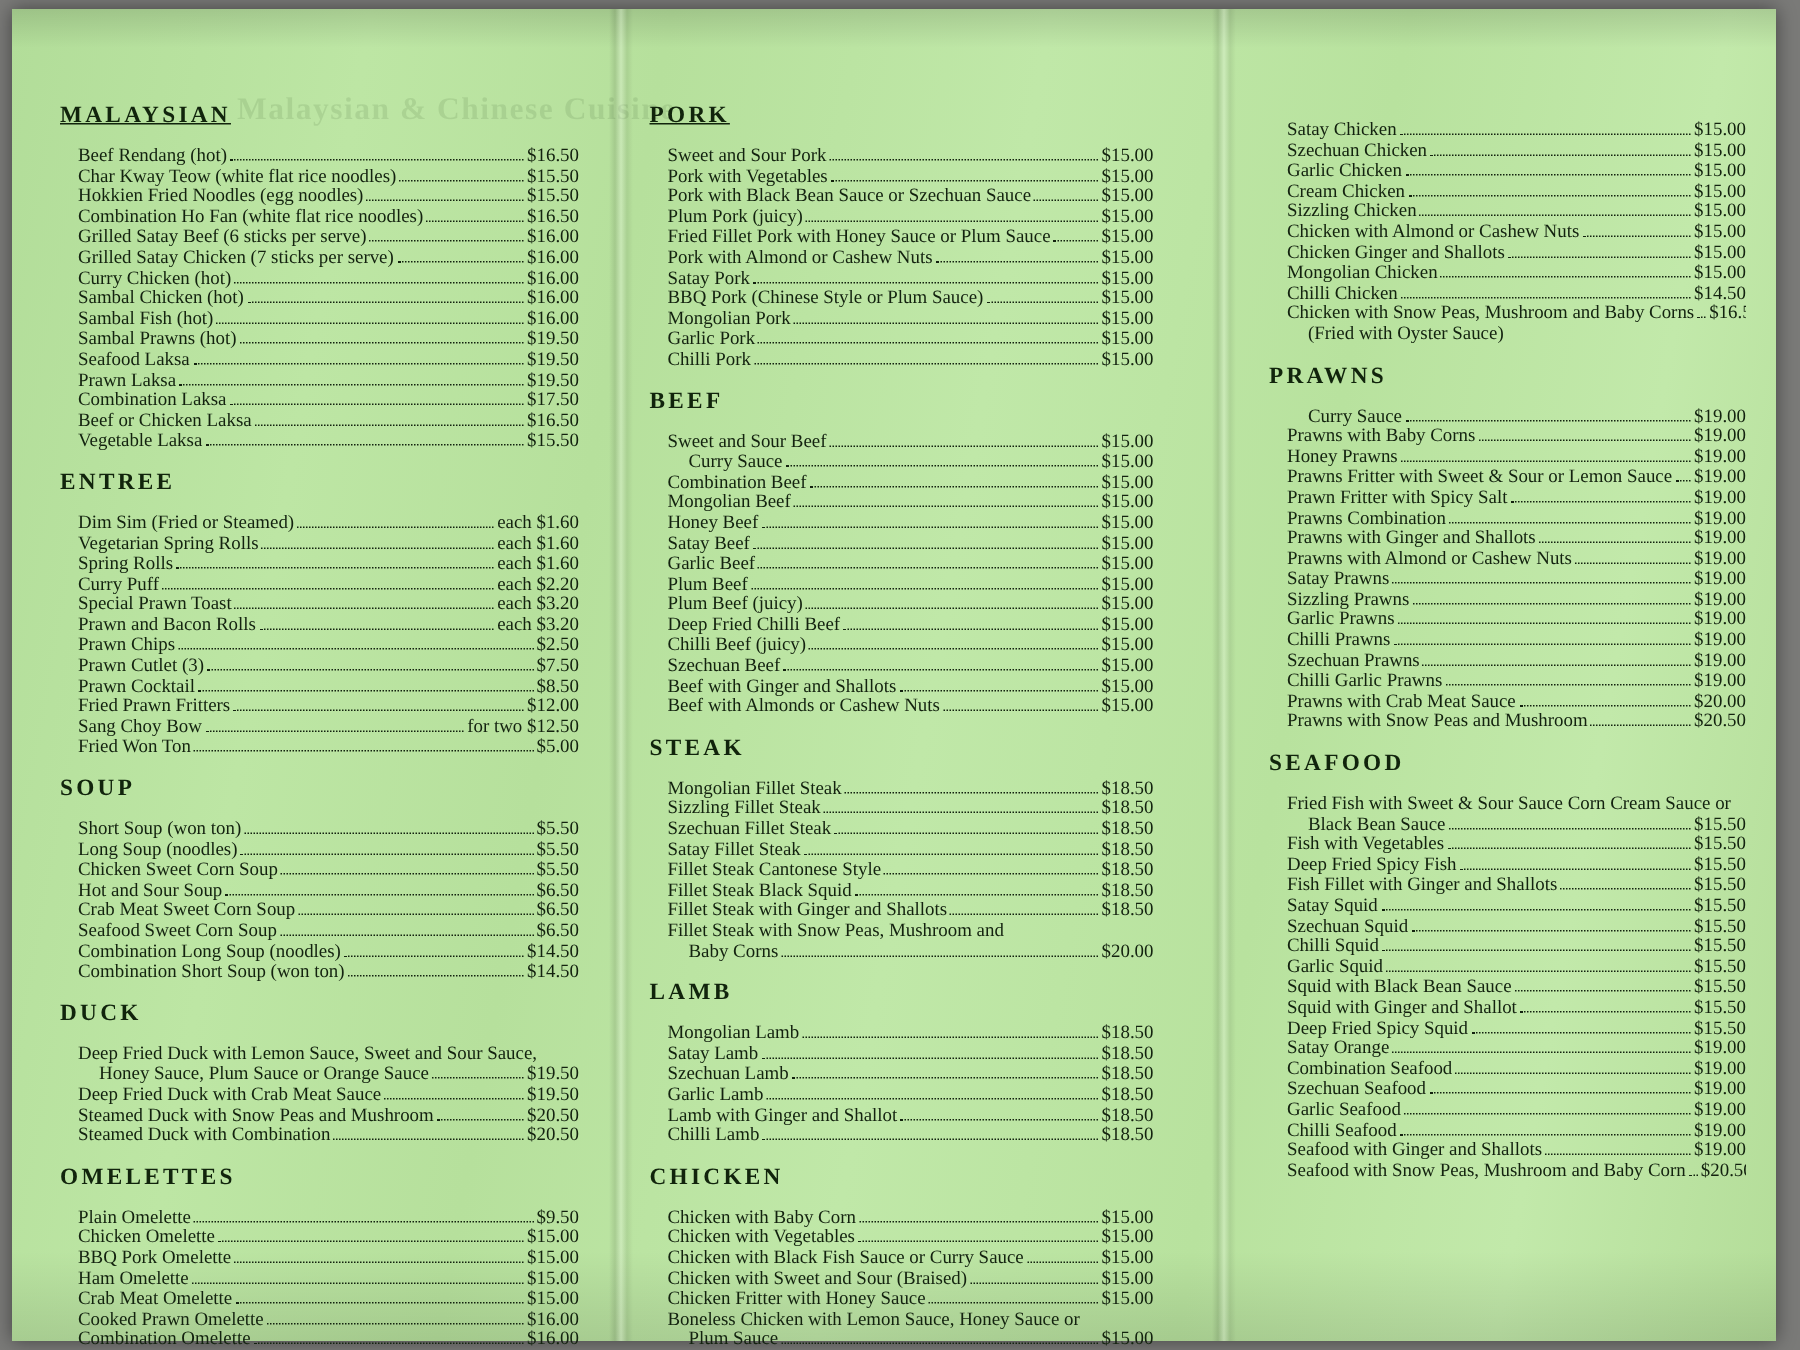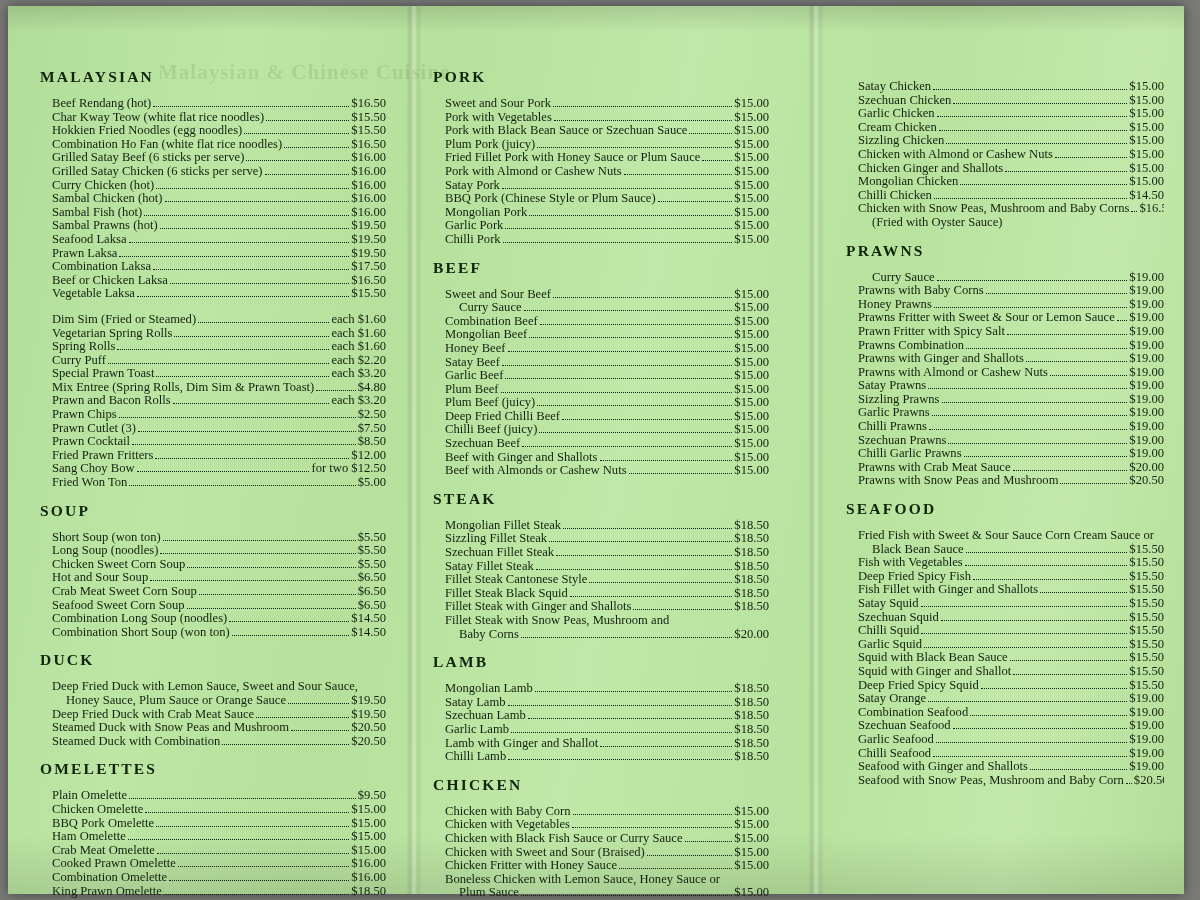--- a/index.html
+++ b/index.html
@@ -78,21 +78,21 @@
   .section { margin-bottom: 11px; }
   .section-title {
     font-family: "Liberation Serif", serif;
     font-weight: bold;
     font-size: 15.5px;
     letter-spacing: 2.2px;
     color: #11240c;
     margin: 0 0 2px 0;
     line-height: 17px;
   }
-  .section.nogap .section-title { margin-top: 0; }
+  .section.nogap .section-title { margin-top: 0; text-decoration: underline; }
 
   ul.items {
     list-style: none;
     margin: 12px;
     padding: 0;
   }
   li.item {
     display: block;
     font-size: 12.6px;
     line-height: 13.6px;
@@ -163,21 +163,21 @@
             </li>
             <li class="item">
               <div class="row">
                 <span class="nm">Grilled Satay Beef (6 sticks per serve)</span>
                 <span class="dots"></span>
                 <span class="pr">$16.00</span>
               </div>
             </li>
             <li class="item">
               <div class="row">
-                <span class="nm">Grilled Satay Chicken (6 sticks per serve)</span>
+                <span class="nm">Grilled Satay Chicken (7 sticks per serve)</span>
                 <span class="dots"></span>
                 <span class="pr">$16.00</span>
               </div>
             </li>
             <li class="item">
               <div class="row">
                 <span class="nm">Curry Chicken (hot)</span>
                 <span class="dots"></span>
                 <span class="pr">$16.00</span>
               </div>
@@ -234,20 +234,21 @@
             <li class="item">
               <div class="row">
                 <span class="nm">Vegetable Laksa</span>
                 <span class="dots"></span>
                 <span class="pr">$15.50</span>
               </div>
             </li>
           </ul>
         </div>
         <div class="section">
+          <div class="section-title">ENTREE</div>
           <ul class="items">
             <li class="item">
               <div class="row">
                 <span class="nm">Dim Sim (Fried or Steamed)</span>
                 <span class="dots"></span>
                 <span class="pr">each $1.60</span>
               </div>
             </li>
             <li class="item">
               <div class="row">
@@ -268,27 +269,20 @@
                 <span class="nm">Curry Puff</span>
                 <span class="dots"></span>
                 <span class="pr">each $2.20</span>
               </div>
             </li>
             <li class="item">
               <div class="row">
                 <span class="nm">Special Prawn Toast</span>
                 <span class="dots"></span>
                 <span class="pr">each $3.20</span>
-              </div>
-            </li>
-            <li class="item">
-              <div class="row">
-                <span class="nm">Mix Entree (Spring Rolls, Dim Sim &amp; Prawn Toast)</span>
-                <span class="dots"></span>
-                <span class="pr">$4.80</span>
               </div>
             </li>
             <li class="item">
               <div class="row">
                 <span class="nm">Prawn and Bacon Rolls</span>
                 <span class="dots"></span>
                 <span class="pr">each $3.20</span>
               </div>
             </li>
             <li class="item">

